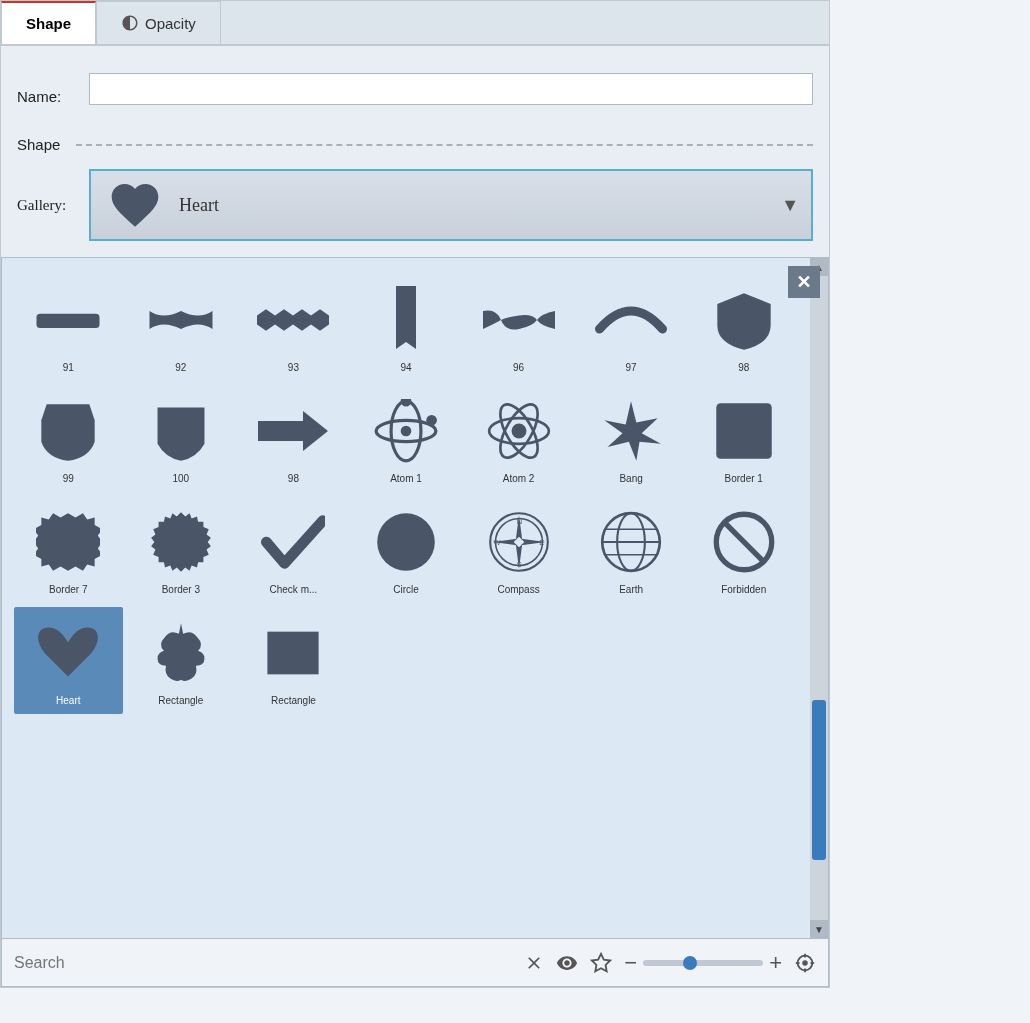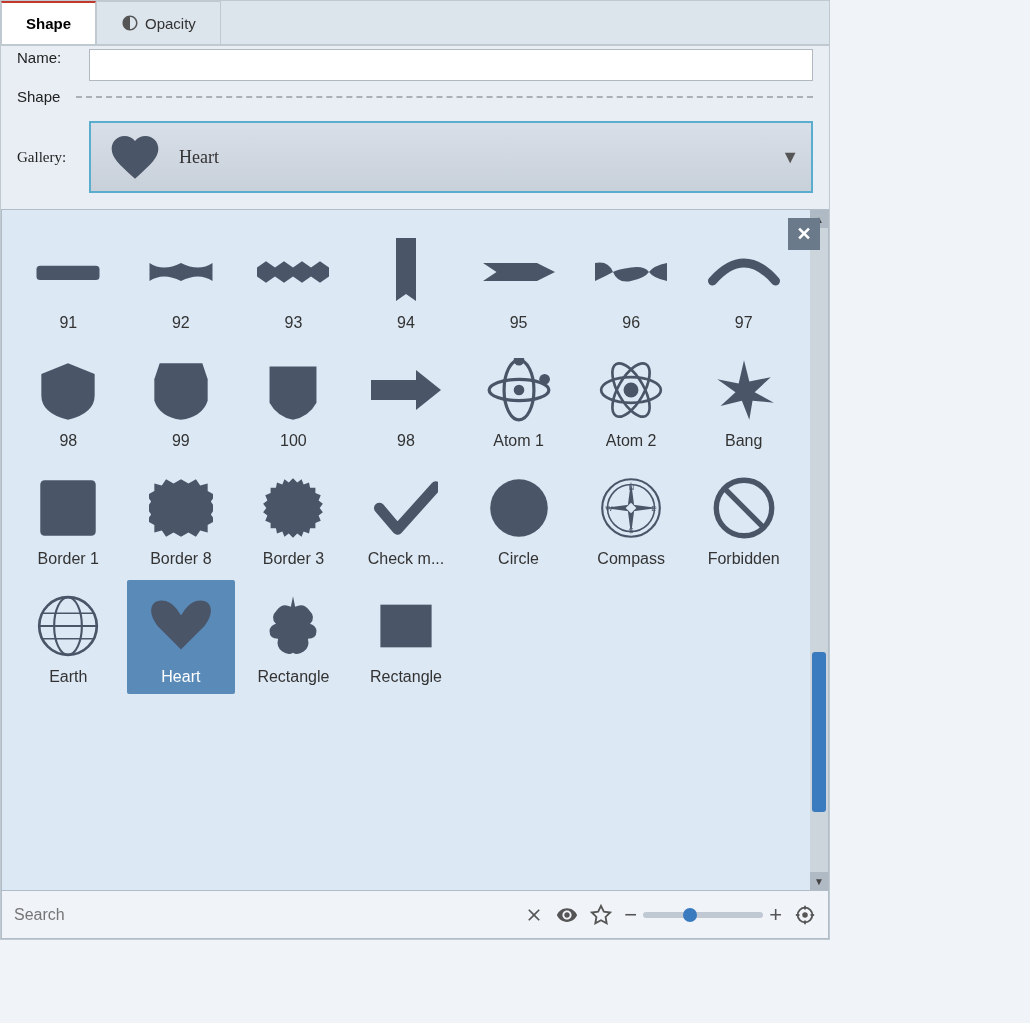--- a/index.html
+++ b/index.html
@@ -38,22 +38,22 @@
     .tab.active {
       background: #ffffff;
       border-top: 2px solid #c0392b;
       color: #000;
       font-weight: bold;
     }
 
     
     .name-row {
       display: flex;
-      align-items: flex-start;
-      padding: 3px 16px;
+      align-items: flex-end;
+      padding: 27px 16px;
       gap: 12px;
     }
     .name-label {
       font-size: 15px;
       color: #222;
       min-width: 60px;
     }
     .name-input {
       flex: 1;
       height: 32px;
@@ -216,21 +216,21 @@
     .shape-icon {
       width: 72px;
       height: 72px;
       display: flex;
       align-items: center;
       justify-content: center;
       color: #4a5568;
       font-size: 52px;
     }
     .shape-label {
-      font-size: 16px;
+      font-size: 10px;
       color: #333;
       text-align: center;
       margin-top: 6px;
     }
 
     
     .search-bar {
       display: flex;
       background: #f0f4f8;
       border-top: 1px solid #b0bcc8;
@@ -367,28 +367,20 @@
 
           <div class="shape-item">
             <div class="shape-icon">
               <svg width="40" height="72" viewBox="0 0 30 72">
                   <path d="M5,2 L25,2 L25,65 L15,58 L5,65 Z" fill="#4a5568"></path>
                 </svg>
             </div>
             <span class="shape-label">94</span>
           </div>
 
-          <div class="shape-item">
-            <div class="shape-icon">
-              <svg width="72" height="40" viewBox="0 0 80 30">
-                  <path d="M0,5 L60,5 L80,15 L60,25 L0,25 L15,15 Z" fill="#4a5568"></path>
-                </svg>
-            </div>
-            <span class="shape-label">95</span>
-          </div>
 
           <div class="shape-item">
             <div class="shape-icon">
               <svg width="72" height="40" viewBox="0 0 80 30">
                   <path d="M0,5 Q15,2 20,15 Q25,28 40,25 Q55,22 60,15 Q65,8 80,5 L80,25 Q65,22 60,15 Q55,8 40,10 Q25,12 20,15 Q15,18 0,25 Z" fill="#4a5568"></path>
                 </svg>
             </div>
             <span class="shape-label">96</span>
           </div>
 
@@ -479,21 +471,21 @@
             </div>
             <span class="shape-label">Border 1</span>
           </div>
 
           <div class="shape-item">
             <div class="shape-icon">
               <svg width="64" height="64" viewBox="0 0 60 60">
                 <path d="M30,3 L37,7 L44,3 L48,9 L55,7 L55,14 L62,18 L58,24 L62,30 L58,36 L62,42 L55,46 L55,53 L48,51 L44,57 L37,53 L30,57 L23,53 L16,57 L12,51 L5,53 L5,46 L-2,42 L2,36 L-2,30 L2,24 L-2,18 L5,14 L5,7 L12,9 L16,3 L23,7 Z" fill="#4a5568"></path>
               </svg>
             </div>
-            <span class="shape-label">Border 8</span>
+            <span class="shape-label">Border 7</span>
           </div>
 
           <div class="shape-item">
             <div class="shape-icon">
               <svg width="64" height="64" viewBox="0 0 60 60">
                 <path d="M30,2 L34,6 L38,3 L40,8 L45,6 L46,11 L51,11 L51,16 L56,18 L54,23 L58,26 L55,30 L58,34 L54,37 L56,42 L51,44 L51,49 L46,49 L45,54 L40,52 L38,57 L34,54 L30,58 L26,54 L22,57 L20,52 L15,54 L14,49 L9,49 L9,44 L4,42 L6,37 L2,34 L5,30 L2,26 L6,23 L4,18 L9,16 L9,11 L14,11 L15,6 L20,8 L22,3 L26,6 Z" fill="#4a5568"></path>
               </svg>
             </div>
             <span class="shape-label">Border 3</span>
           </div>
@@ -531,38 +523,38 @@
                 <text x="6" y="33" font-size="7" fill="#4a5568" font-family="Arial">W</text>
                 <text x="49" y="33" font-size="7" fill="#4a5568" font-family="Arial">E</text>
               </svg>
             </div>
             <span class="shape-label">Compass</span>
           </div>
 
           <div class="shape-item">
             <div class="shape-icon">
               <svg width="64" height="64" viewBox="0 0 60 60">
-                <circle cx="30" cy="30" r="26" stroke="#4a5568" stroke-width="5" fill="none"></circle>
-                <line x1="10" y1="10" x2="50" y2="50" stroke="#4a5568" stroke-width="5"></line>
-              </svg>
-            </div>
-            <span class="shape-label">Forbidden</span>
-          </div>
-
-          <div class="shape-item">
-            <div class="shape-icon">
-              <svg width="64" height="64" viewBox="0 0 60 60">
                 <circle cx="30" cy="30" r="27" stroke="#4a5568" stroke-width="2.5" fill="none"></circle>
                 <ellipse cx="30" cy="30" rx="13" ry="27" stroke="#4a5568" stroke-width="2" fill="none"></ellipse>
                 <line x1="3" y1="30" x2="57" y2="30" stroke="#4a5568" stroke-width="2"></line>
                 <line x1="6" y1="18" x2="54" y2="18" stroke="#4a5568" stroke-width="1.5"></line>
                 <line x1="6" y1="42" x2="54" y2="42" stroke="#4a5568" stroke-width="1.5"></line>
               </svg>
             </div>
             <span class="shape-label">Earth</span>
+          </div>
+
+          <div class="shape-item">
+            <div class="shape-icon">
+              <svg width="64" height="64" viewBox="0 0 60 60">
+                <circle cx="30" cy="30" r="26" stroke="#4a5568" stroke-width="5" fill="none"></circle>
+                <line x1="10" y1="10" x2="50" y2="50" stroke="#4a5568" stroke-width="5"></line>
+              </svg>
+            </div>
+            <span class="shape-label">Forbidden</span>
           </div>
 
           <div class="shape-item selected">
             <div class="shape-icon">
               <svg width="64" height="64" viewBox="0 0 60 60">
                 <path d="M30,52 L8,30 Q2,22 2,16 Q2,6 12,6 Q20,6 26,14 Q30,20 30,20 Q30,20 34,14 Q40,6 48,6 Q58,6 58,16 Q58,22 52,30 Z" fill="#4a5568"></path>
               </svg>
             </div>
             <span class="shape-label">Heart</span>
           </div>

